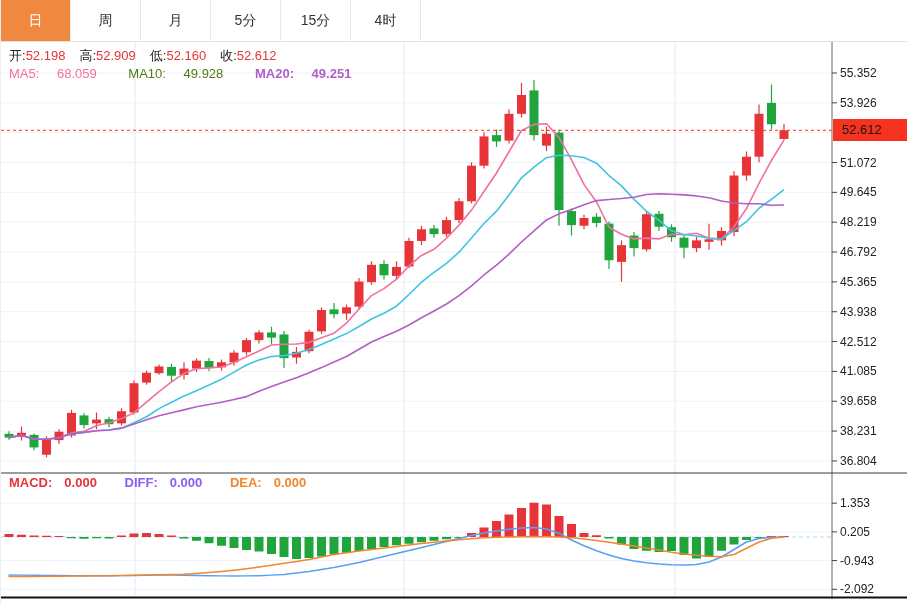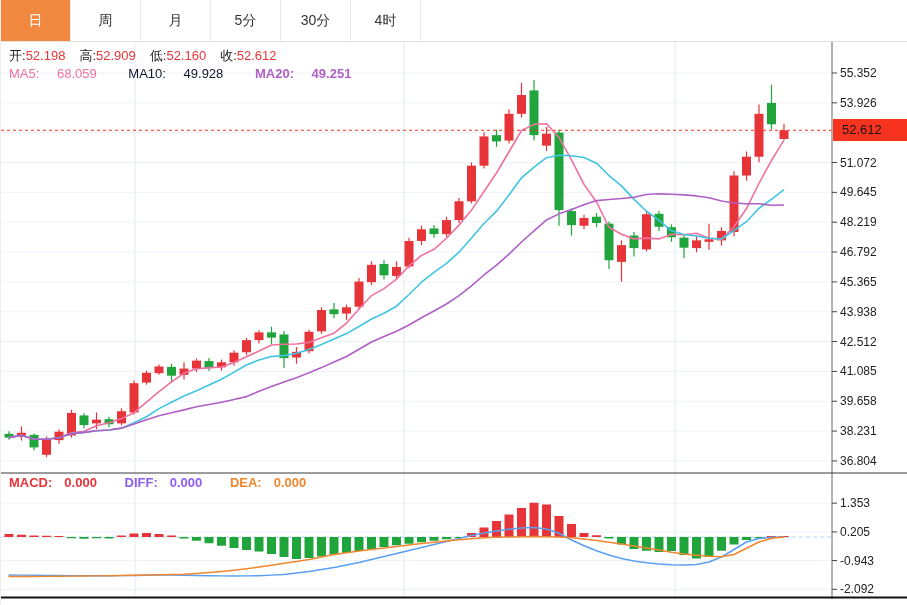--- a/index.html
+++ b/index.html
@@ -13,33 +13,33 @@
   svg.canvas{position:absolute;left:0;top:0;z-index:1;}
   .ohlc-row{position:absolute;left:8px;top:47px;font-size:13px;color:#222;z-index:4;white-space:nowrap;}
   .ohlc-row b{font-weight:normal;color:#e73438;margin-right:14px;text-align:center;}
   .ma-row{position:absolute;left:8px;top:66px;font-size:13px;z-index:4;white-space:nowrap;}
   .ma-row span{margin-right:14px;}
   .macd-row{position:absolute;left:8px;top:475px;font-size:13px;z-index:4;white-space:nowrap;}
   .macd-row span{margin-right:12px;font-weight:bold;}
   .price-badge{position:absolute;left:832px;top:119px;width:75px;height:22px;background:#f5331f;
                color:#151515;font-size:13px;line-height:22px;padding-left:9px;box-sizing:border-box;z-index:4;}
   .c-red{color:#e73438;} .c-blue{color:#8b5cf6;} .c-orange{color:#f0862d;}
-  .c-ma5{color:#f0719f;} .c-ma10{color:#0f172a;} .c-ma20{color:#b05fc6;font-weight:bold;}
+  .c-ma5{color:#f0719f;} .c-ma10{color:#4d7c0f;} .c-ma20{color:#b05fc6;font-weight:bold;}
 </style>
 </head>
 <body>
 
 <div class="screen">
 
   <div class="tabbar">
     <div class="tab active">日</div>
     <div class="tab">周</div>
     <div class="tab">月</div>
     <div class="tab">5分</div>
-    <div class="tab">30分</div>
+    <div class="tab">15分</div>
     <div class="tab">4时</div>
   </div>
 
   <svg class="canvas" id="chart-svg" width="907" height="605" viewBox="0 0 907 605">
       <g>
         <line x1="0" y1="73" x2="831" y2="73" stroke="#eef2f8"></line>
         <line x1="0" y1="102.8247899999999" x2="831" y2="102.8247899999999" stroke="#eef2f8"></line>
         <line x1="0" y1="132.67049499999987" x2="831" y2="132.67049499999987" stroke="#eef2f8"></line>
         <line x1="0" y1="162.51619999999986" x2="831" y2="162.51619999999986" stroke="#eef2f8"></line>
         <line x1="0" y1="192.36190499999987" x2="831" y2="192.36190499999987" stroke="#eef2f8"></line>

